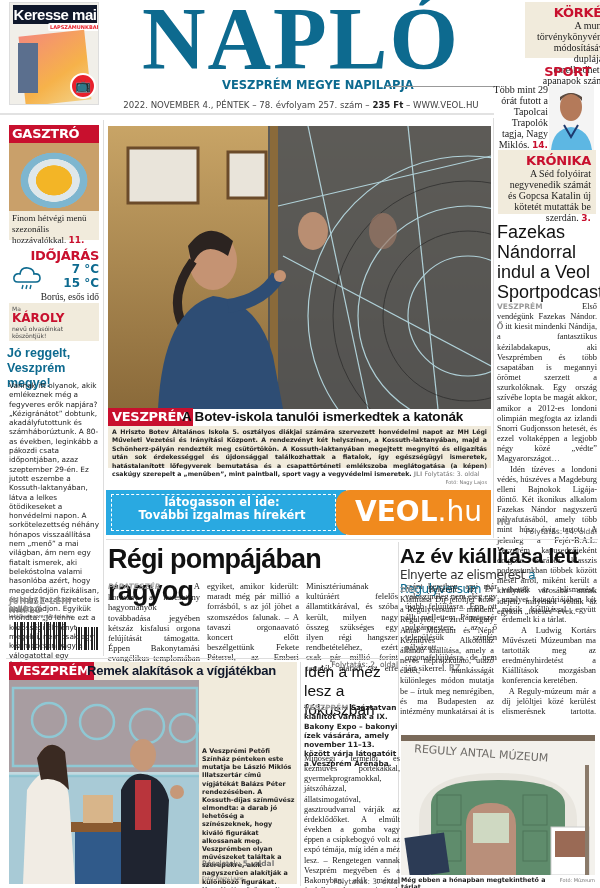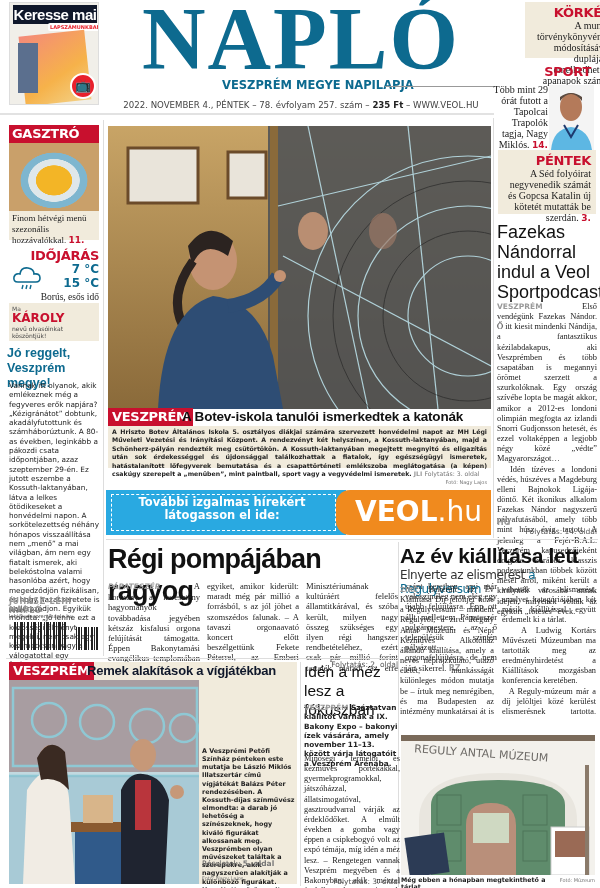--- a/index.html
+++ b/index.html
@@ -154,21 +154,21 @@
       <rect width="45" height="65" fill="#f4f4f4"></rect>
       <ellipse cx="22" cy="22" rx="11" ry="14" fill="#b47a5a"></ellipse>
       <path d="M11 16 Q22 2 33 16 L33 12 Q22 4 11 12 Z" fill="#5a4a40"></path>
       <path d="M2 65 Q4 44 22 42 Q40 44 43 65 Z" fill="#5db7e3"></path>
       <path d="M15 40 L22 52 L29 40" stroke="#1e3a6e" stroke-width="2" fill="none"></path>
     </svg>
   </div>
 </div>
 
 <div id="kronika" class="abs cream">
-  <div class="sechead">PÉNTEK</div>
+  <div class="sechead">KRÓNIKA</div>
   <div class="blurb"><span>A Séd folyóirat negyvenedik számát és Gopcsa Katalin új kötetét mutatták be szerdán.</span> <span class="pg">3.</span></div>
 </div>
 
 <div id="gasztro" class="abs">
   <div class="hd">GASZTRÓ</div>
   <div class="img"></div>
   <div class="cap"><span>Finom hétvégi menü szezonális hozzávalókkal.</span> <span class="pg">11.</span></div>
 </div>
 
 <div id="weather" class="abs">
@@ -271,22 +271,22 @@
   <span>A Hriszto Botev Általános Iskola 5. osztályos diákjai számára szervezett honvédelmi napot az MH Légi Műveleti Vezetési és Irányítási Központ. A rendezvényt két helyszínen, a Kossuth-laktanyában, majd a Schönherz-pályán rendezték meg csütörtökön. A Kossuth-laktanyában megejtett megnyitó és eligazítás után sok érdekességgel és újdonsággal találkozhattak a fiatalok, így egészségügyi ismeretek, hatástalanított lőfegyverek bemutatása és a csapattörténeti emlékszoba meglátogatása (a képen) csakúgy szerepelt a „menüben”, mint paintball, sport vagy a vegyvédelmi ismeretek.</span>
   <span class="more">JLI</span>
   <span class="more2">Folytatás: 3. oldal</span>
   <span class="credit">Fotó: Nagy Lajos</span>
 </div>
 
 <div id="banner" class="abs">
   <div class="bl"></div>
   <div class="dash"></div>
   <div class="txt">
+      <div>látogasson el ide:</div>
       <div>További izgalmas hírekért</div>
-      <div>látogasson el ide:</div>
     </div>
   <div class="or"></div>
   <div class="veol"><b>VEOL</b><span>.hu</span></div>
 </div>
 
 <div class="abs vrule" style="left:493px; top:118px; height:420px;"></div>
 
 <div id="podcast-title" class="abs">Fazekas Nándorral indul a Veol Sportpodcast</div>
 <div id="podcast-body" class="abs">
   <span class="kw">VESZPRÉM</span>

